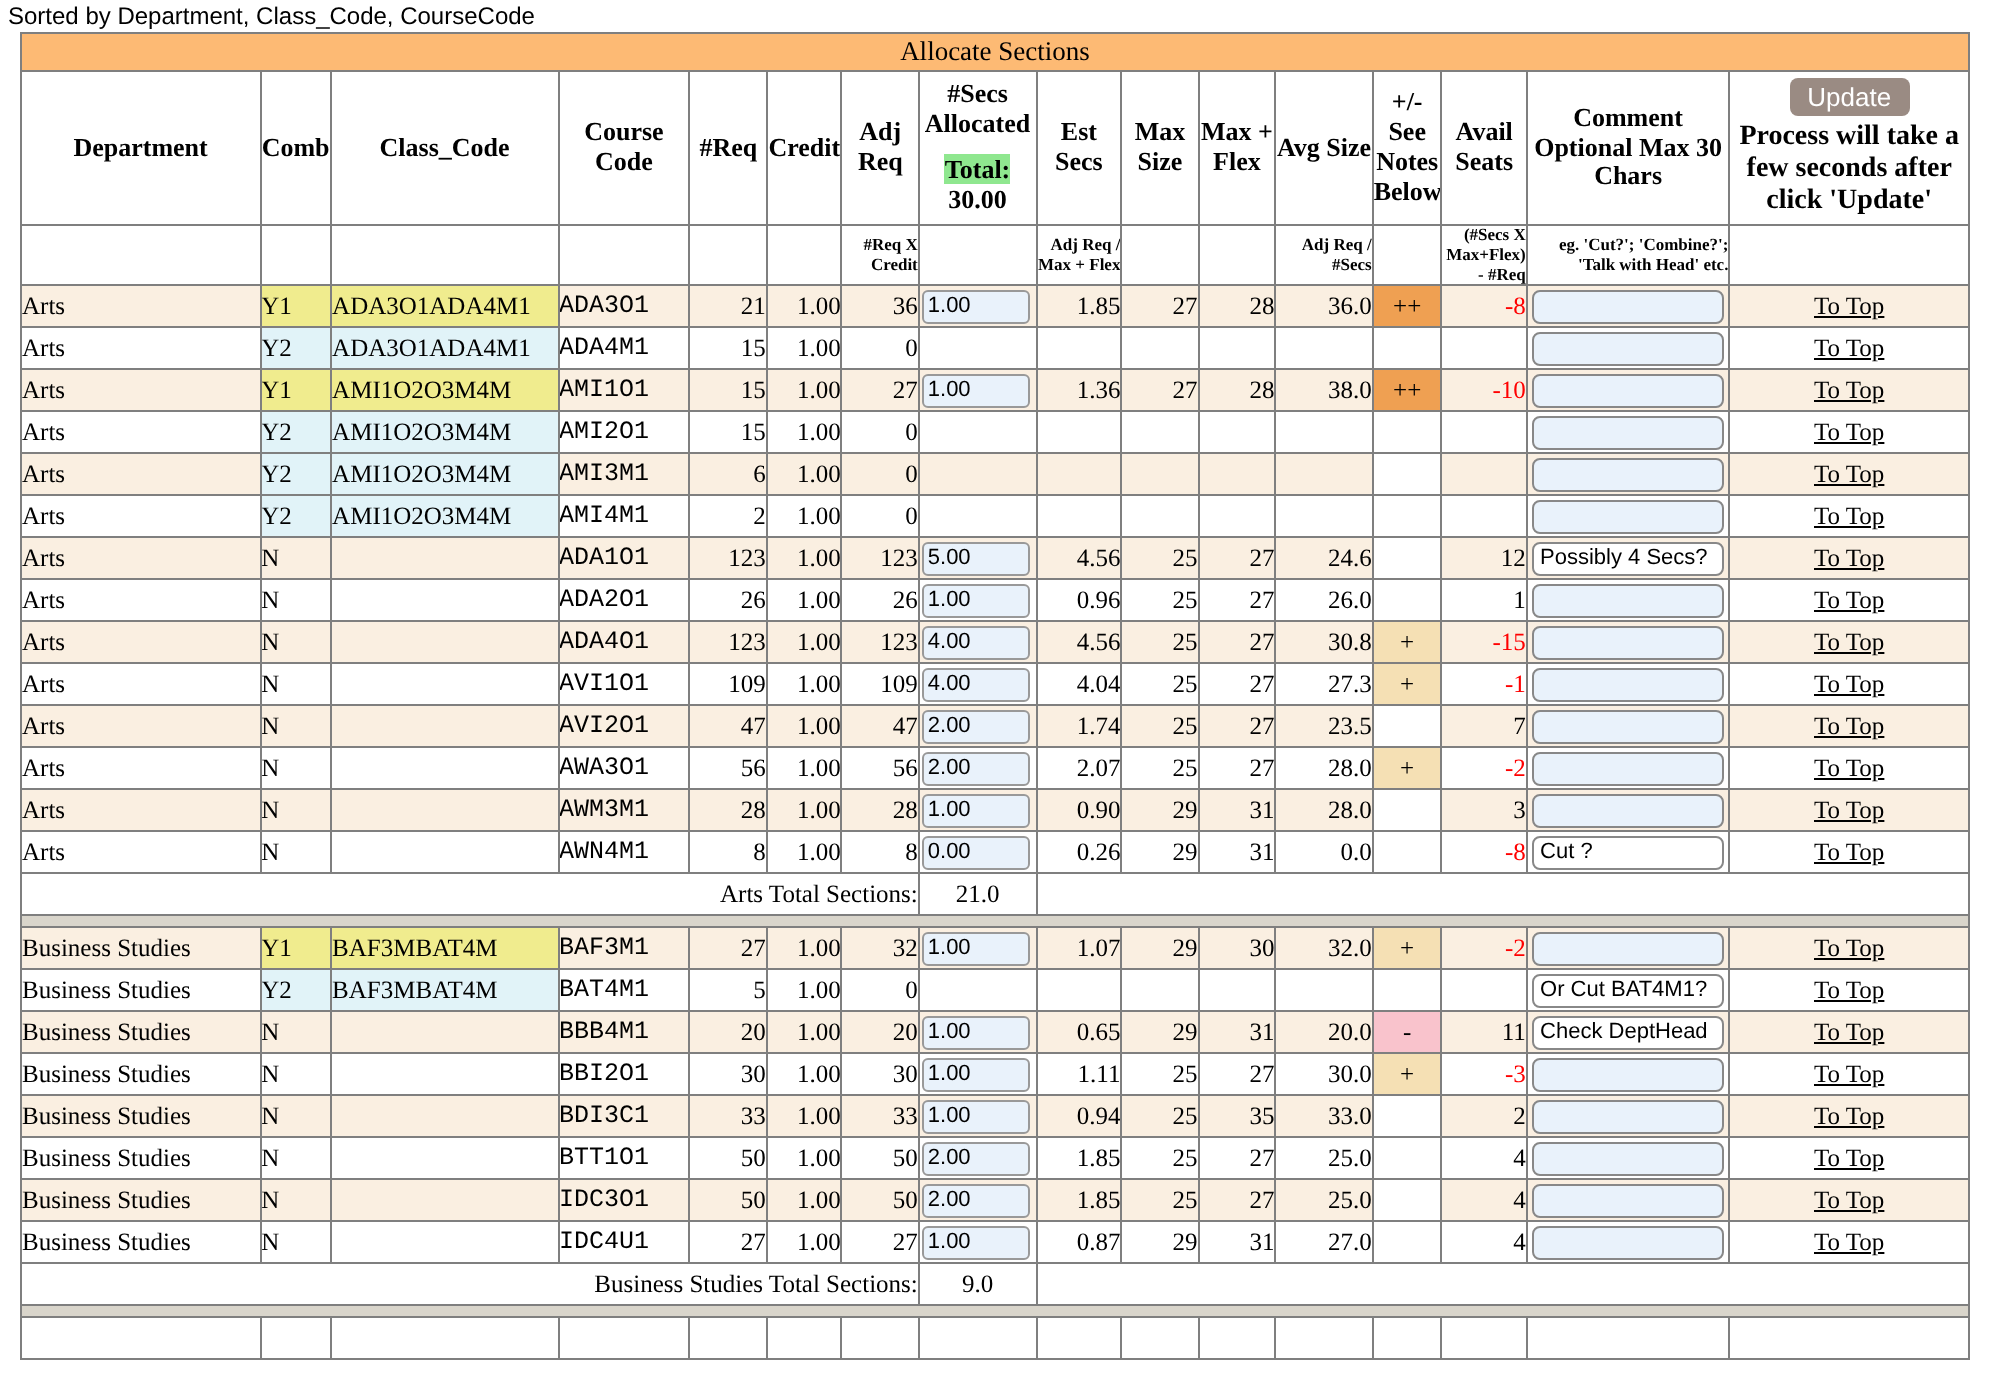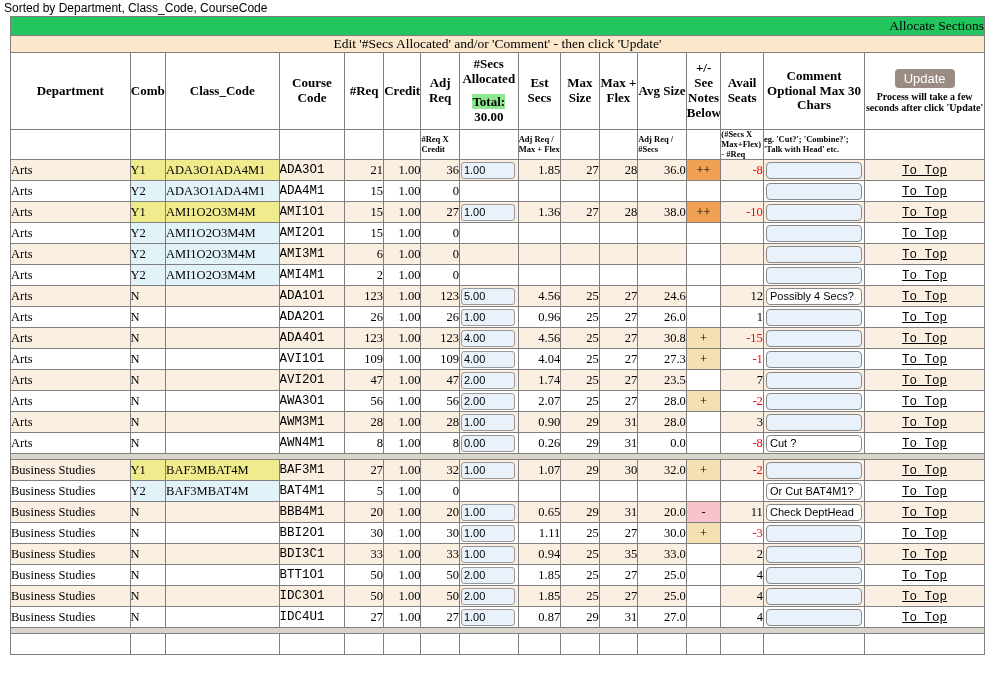--- a/index.html
+++ b/index.html
@@ -15,40 +15,40 @@
     border-collapse:collapse; table-layout:fixed;
     width:975px; margin-left:10px;
   }
   table.alloc td, table.alloc th {
     border:1px solid #7f7f7f; padding:0; overflow:hidden;
     vertical-align:middle; font-weight:normal;
   }
   
   td.bar { text-align:center; font-weight:bold; font-size:13.5px; border-bottom:2px solid #fff; }
   td.bar-school { background:#E2A965; height:20px; }
-  td.bar-sub   { background:#22c55e; height:18px;text-align:right; }
+  td.bar-sub   { background:#fdba74; height:18px; }
   td.bar-edit  { background:#FBE7CC; height:16px; }
   .gapspan { display:inline-block; width:38px; }
   
   tr.head th {
     background:#fff; font-weight:bold; font-size:13px; line-height:1.15;
     text-align:center; white-space:normal; height:76px;
   }
   th.update-head { background:#FBE7CC; }
   .total-highlight { background:#8FE78F; font-weight:bold; }
   .total-value { font-weight:bold; }
   .update-btn {
     background:#9A8B83; color:#fff; border:none; border-radius:4px;
     font:13px "Liberation Sans", sans-serif; padding:2px 9px; margin-bottom:3px; cursor:pointer;
   }
-  .update-note { font-weight:bold; font-size:10px; }
+  .update-note { font-weight:bold; font-size:14px; }
   
   tr.sub td {
     background:#fff; font-weight:bold; font-size:8.5px; line-height:1.15;
-    text-align:left; white-space:normal; height:27px;
+    text-align:right; white-space:normal; height:27px;
   }
   
   tr.r-odd  { background:#FAEFE1; }
   tr.r-even { background:#fff; }
   tr.data td { height:20px; font-size:12.5px; white-space:nowrap; }
   td.dept   { font-size:11px; padding-left:2px; }
   td.left   { padding-left:2px; }
   td.course { padding-left:2px; font-weight:bold;font-family:Liberation Mono, monospace; }
   td.num    { text-align:right; padding-right:3px; }
   .bold     { font-weight:bold; }
@@ -66,21 +66,21 @@
   input.alloc-input {
     width:48px; height:13px; background:#E9F2FB; border:1px solid #999;
     border-radius:3px; font:11px "Liberation Sans", sans-serif; padding:1px 2px; margin-left:1px;
   }
   input.comment-input {
     width:88px; height:13px; background:#E9F2FB; border:1px solid #888;
     border-radius:4px; font:11px "Liberation Sans", sans-serif; padding:1px 3px;
   }
   input.comment-input.filled { background:#fff; }
   td.totop { text-align:center; }
-  .toplink { text-decoration:underline; font-size:12.5px; cursor:pointer;font-family:Liberation Mono, monospace; }
+  .toplink { text-decoration:underline; font-size:12.5px; cursor:pointer; }
   tr.total-row td { height:20px; font-size:12.5px; background:#fff; }
   td.total-label { text-align:right; padding-right:5px; }
   td.total-val   { text-align:center; }
   tr.sep td { background:#D9D5CB; height:5px; }
 </style>
 </head>
 <body>
 
 <div class="sorted-line">Sorted by Department, Class_Code, CourseCode</div>
 
@@ -100,23 +100,20 @@
       <col style="width:48px">
     <col style="width:34px">
       <col style="width:42px">
       <col style="width:100px">
       <col style="width:118px">
   </colgroup>
   <tbody id="table-body">
     <tr>
       <td class="bar bar-sub" colspan="16">Allocate Sections</td>
     </tr>
-    <tr>
-      <td class="bar bar-edit" colspan="16">Edit '#Secs Allocated' and/or 'Comment' - then click 'Update'</td>
-    </tr>
     <tr class="head">
       <th>Department</th>
       <th>Comb</th>
       <th>Class_Code</th>
       <th>Course Code</th>
       <th>#Req</th>
       <th>Credit</th>
       <th>Adj Req</th>
       <th class="secs-col">
         <div>#Secs Allocated</div>
@@ -399,20 +396,25 @@
         <td class="secs-col"><input class="alloc-input" value="0.00" style=""></td>
         <td class="num">0.26</td>
         <td class="num">29</td>
         <td class="num">31</td>
         <td class="num bold">0.0</td>
         <td class="flag-cell"></td>
         <td class="num avail-neg">-8</td>
         <td class="comment-col"><input class="comment-input filled" value="Cut ?" style=""></td>
         <td class="totop"><span class="toplink">To Top</span></td>
       </tr>
+      <tr class="total-row">
+        <td class="total-label" colspan="7">Arts Total Sections:</td>
+        <td class="total-val">21.0</td>
+        <td colspan="8"></td>
+      </tr>
       <tr class="sep">
         <td colspan="16"></td>
       </tr>
       <tr class="data r-odd">
         <td class="dept">Business Studies</td>
         <td class="left comb-y1">Y1</td>
         <td class="left comb-y1">BAF3MBAT4M</td>
         <td class="course">BAF3M1</td>
         <td class="num">27</td>
         <td class="num">1.00</td>
@@ -546,20 +548,25 @@
         <td class="secs-col"><input class="alloc-input" value="1.00" style=""></td>
         <td class="num">0.87</td>
         <td class="num">29</td>
         <td class="num">31</td>
         <td class="num bold">27.0</td>
         <td class="flag-cell"></td>
         <td class="num">4</td>
         <td class="comment-col"><input class="comment-input" style=""></td>
         <td class="totop"><span class="toplink">To Top</span></td>
       </tr>
+      <tr class="total-row">
+        <td class="total-label" colspan="7">Business Studies Total Sections:</td>
+        <td class="total-val">9.0</td>
+        <td colspan="8"></td>
+      </tr>
       <tr class="sep">
         <td colspan="16"></td>
       </tr>
       <tr class="data r-even">
         <td></td>
         <td></td>
         <td></td>
         <td></td>
         <td></td>
         <td></td>

